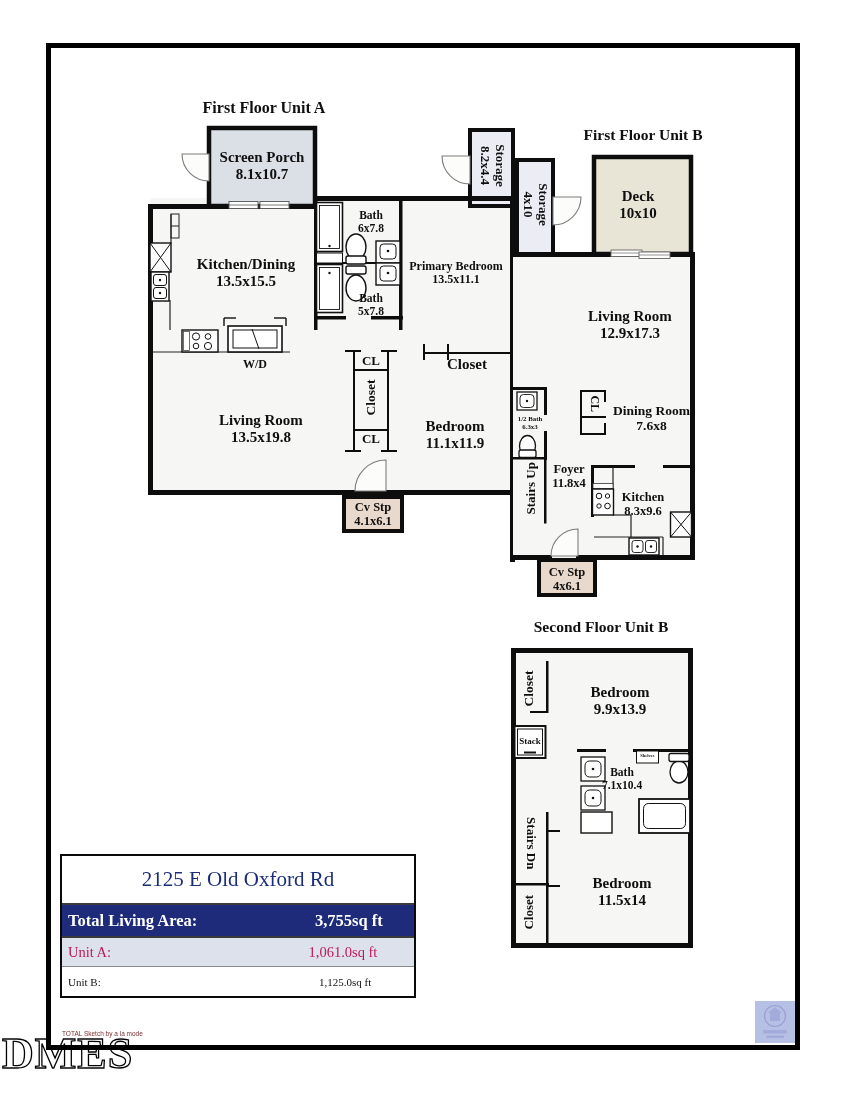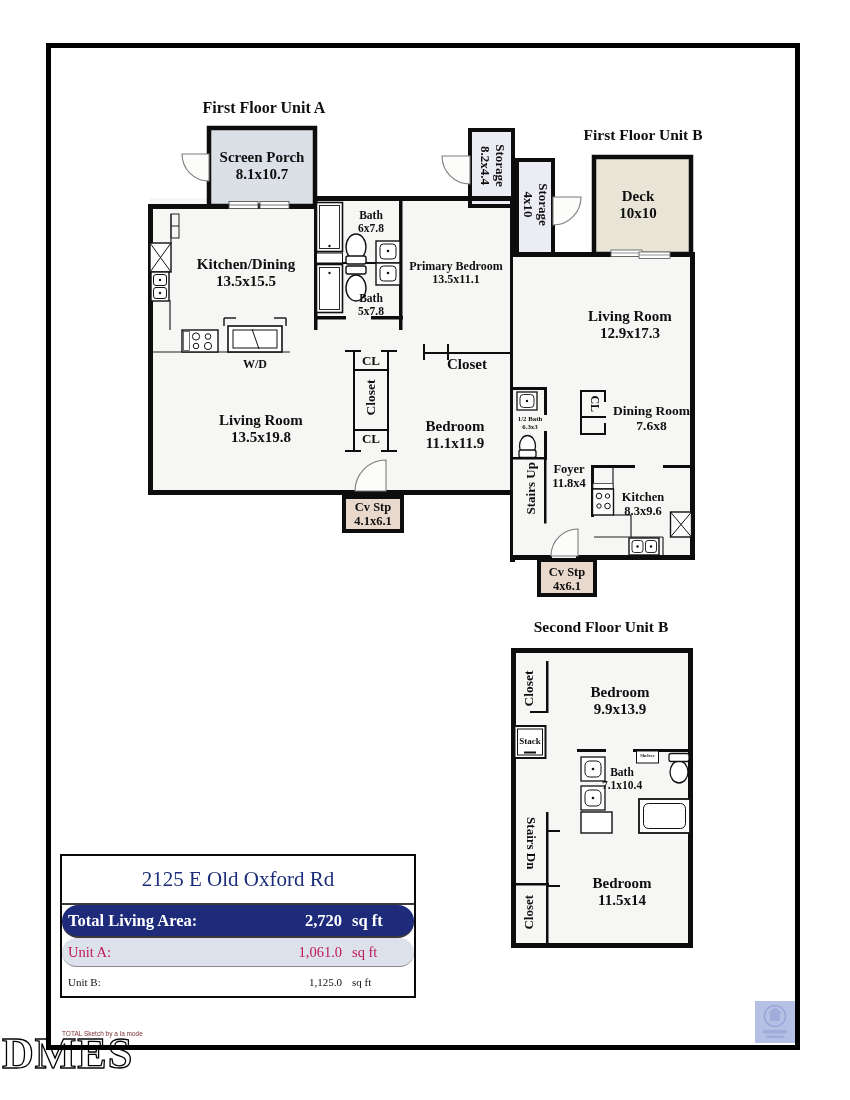--- a/index.html
+++ b/index.html
@@ -8,24 +8,24 @@
   .frame{position:absolute;left:46px;top:43px;width:744px;height:997px;border:5px solid #000;}
   .plan-svg{position:absolute;left:0;top:0;}
   .lbl{position:absolute;font-weight:bold;color:#0f0f0f;text-align:center;line-height:1.12;white-space:nowrap;}
   .ln{display:block;}
   .rot90{transform:rotate(90deg);transform-origin:center;}
   .rotn90{transform:rotate(-90deg);transform-origin:center;}
   
   .sumtab{position:absolute;left:60px;top:854px;width:352px;border:2.5px solid #0a0a0a;background:#fff;}
   .addr{height:47px;display:flex;align-items:center;justify-content:center;
         color:#1b2d78;font-size:21px;font-weight:normal;border-bottom:2px solid #3a3a3a;}
-  .srow{display:flex;align-items:center;padding:0 6px;box-sizing:border-box;border-radius:16px;}
+  .srow{display:flex;align-items:center;padding:0 6px;box-sizing:border-box;}
   .srow .rl{flex:1;text-align:left;}
   .srow .rv{width:92px;text-align:right;}
-  .srow .ru{width:56px;text-align:left;padding-left:10px;}
+  .srow .ru{width:56px;text-align:left;}
   .row-total{background:#1e2b7a;color:#fff;height:33px;font-size:16.5px;font-weight:bold;border-bottom:2px solid #3a3a3a;}
   .row-a{background:#dce1eb;color:#be185d;height:29px;font-size:14.5px;border-bottom:1.5px solid #8a8a8a;}
   .row-b{background:#ffffff;color:#111;height:29px;font-size:11px;}
   .credit{position:absolute;left:62px;top:1030px;font-size:6.5px;color:#7b3030;font-family:"Liberation Sans",sans-serif;}
   .footer{position:absolute;left:121px;top:1072px;width:700px;text-align:center;font-size:11.5px;color:#1a1a1a;
           font-family:"Liberation Sans",sans-serif;font-weight:normal;}
   .logo{position:absolute;left:755px;top:1001px;width:40px;height:42px;background:#b6bfe4;}
   .wm-svg{position:absolute;left:0px;top:1024px;}
 </style>
 </head>
@@ -381,21 +381,21 @@
   <div class="lbl rotn90" style="left:500px;top:905px;width:58px;font-size:13px;">Closet</div>
   <div class="lbl" style="left:552px;top:875px;width:140px;font-size:15px;">
     <span class="ln">Bedroom</span>
     <span class="ln">11.5x14</span>
   </div>
 
   <div class="sumtab">
     <div class="addr">2125 E Old Oxford Rd</div>
     <div class="srow row-total">
       <span class="rl">Total Living Area:</span>
-      <span class="rv">2,720</span>
+      <span class="rv">3,755</span>
       <span class="ru">sq ft</span>
     </div>
     <div class="srow row-a">
       <span class="rl">Unit A:</span>
       <span class="rv">1,061.0</span>
       <span class="ru">sq ft</span>
     </div>
     <div class="srow row-b">
       <span class="rl">Unit B:</span>
       <span class="rv">1,125.0</span>

